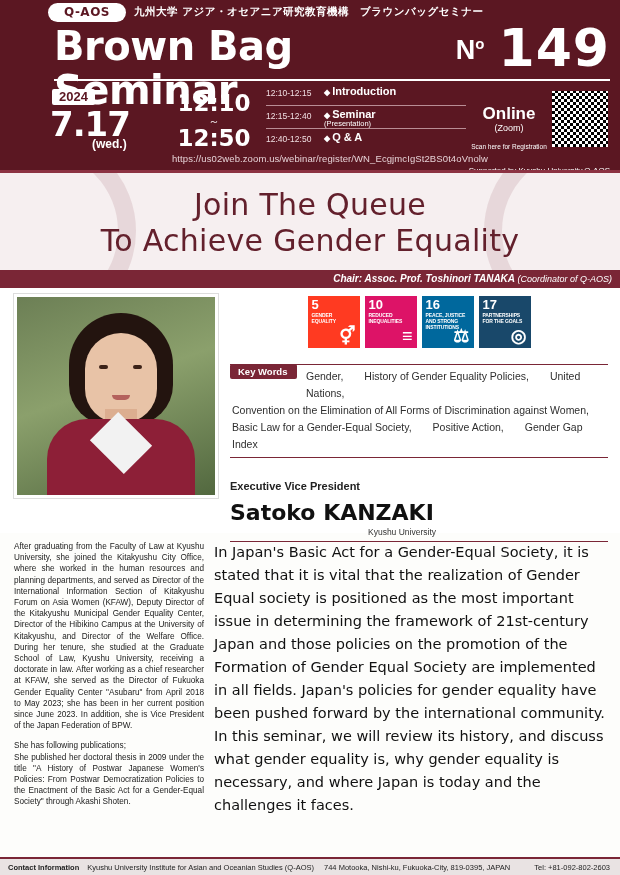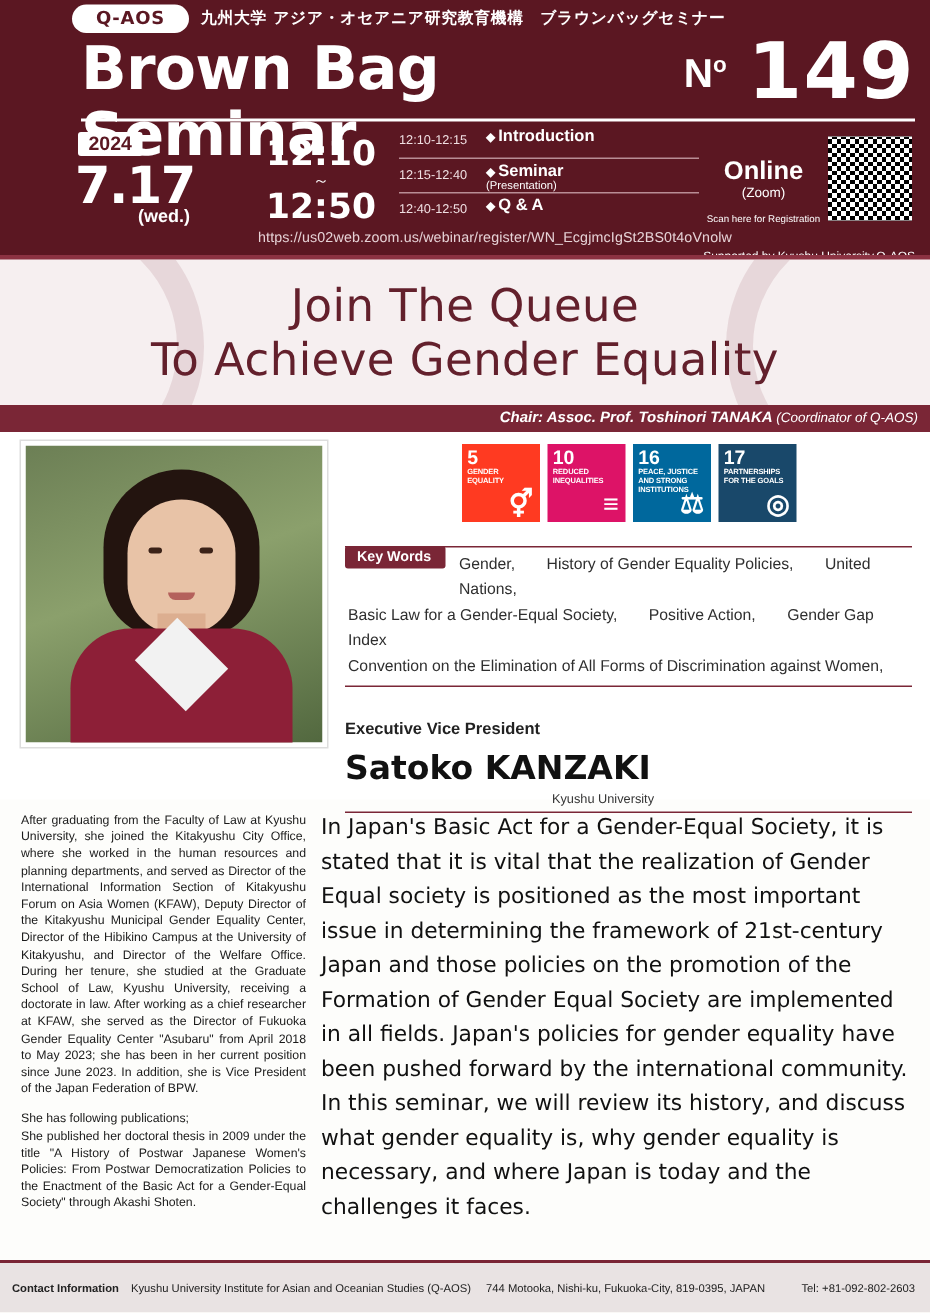--- a/index.html
+++ b/index.html
@@ -368,21 +368,21 @@
     color: #111;
     text-align: left;
     font-family: "DejaVu Sans", sans-serif;
   }
 
   
   .footer {
     position: absolute;
     left: 0; bottom: 0;
     width: 620px;
-    height: 35px;
+    height: 18px;
     background: #e9e3e3;
     border-top: 2px solid #7a2636;
     display: flex;
     align-items: center;
     font-size: 7.5px;
     color: #222;
   }
   .footer .ci {
     font-weight: bold;
     padding: 0 8px;
@@ -514,22 +514,22 @@
           <span class="num">17</span>
           <span class="nm">PARTNERSHIPS FOR THE GOALS</span>
           <span class="glyph">◎</span>
         </div>
       </div>
 
       <div class="keywords-wrap">
         <span class="kw-tab">Key Words</span>
         <div class="kw-body">
           <span class="kw-line kw-first">Gender,　　History of Gender Equality Policies,　　United Nations,</span>
+          <span class="kw-line">Convention on the Elimination of All Forms of Discrimination against Women,</span>
           <span class="kw-line">Basic Law for a Gender-Equal Society,　　Positive Action,　　Gender Gap Index</span>
-          <span class="kw-line">Convention on the Elimination of All Forms of Discrimination against Women,</span>
         </div>
       </div>
 
       <div class="speaker-row">
         <span class="speaker-role">Executive Vice President</span>
         <span class="speaker-name">Satoko KANZAKI</span>
       </div>
       <div class="speaker-affil">Kyushu University</div>
       <div class="speaker-rule"></div>
     </div>

